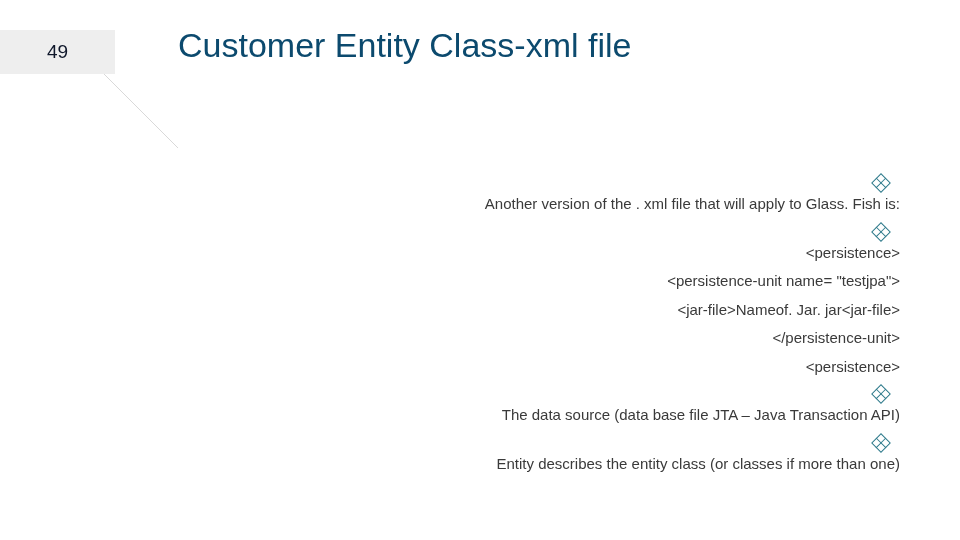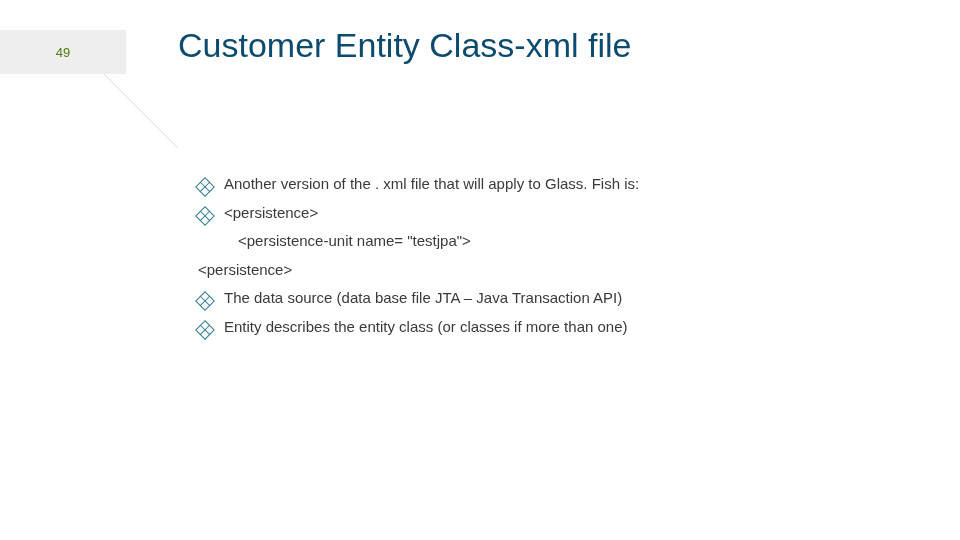--- a/index.html
+++ b/index.html
@@ -1,25 +1,25 @@
 <!DOCTYPE html>
 <html><head>
 <meta charset="utf-8">
 <style>
   * { margin: 0; padding: 0; box-sizing: border-box; }
   html, body { width: 960px; height: 540px; overflow: hidden; background: #fff; font-family: Arial, Helvetica, sans-serif; }
   .slide { position: relative; width: 960px; height: 540px; background: #fff; }
   .page-badge {
     position: absolute;
     top: 30px; left: 0;
-    width: 126px; height: 44px;
+    width: 115px; height: 44px;
     display: flex; align-items: center; justify-content: center;
     background: #eeeeee;
-    color: #4d7c0f;
-    font-size: 13px;
+    color: #0f172a;
+    font-size: 19px;
   }
   .title {
     position: absolute;
     top: 26px; left: 178px;
     font-size: 34px;
     font-weight: 400;
     color: #0c4a6e;
   }
   .accent-diag {
     position: absolute;
@@ -27,21 +27,21 @@
     width: 74px; height: 74px;
     overflow: visible;
   }
   .body {
     position: absolute;
     top: 170px; left: 198px; right: 60px;
     color: #3a3a3a;
     font-size: 15px;
     line-height: 1.9;
   }
-  .row { display: flex; align-items: center; }
+  .row { display: flex; align-items: flex-end; flex-direction: column; }
   .bullet-icon {
     width: 14px; height: 14px;
     flex: 0 0 14px;
     margin-right: 12px;
     margin-top: 6px;
     transform: rotate(45deg);
     border: 1.6px solid #2e7a8b;
     position: relative;
   }
   .bullet-icon::before, .bullet-icon::after {
@@ -78,20 +78,26 @@
     </div>
 
     <div class="row">
       <span class="bullet-icon"></span>
       <span>&lt;persistence&gt;</span>
     </div>
 
     <div class="row ind2">
       <span>&lt;persistence-unit name= "testjpa"&gt;</span>
     </div>
+    <div class="row ind1">
+      <span>&lt;jar-file&gt;Nameof. Jar. jar&lt;jar-file&gt;</span>
+    </div>
+    <div class="row ind0b">
+      <span>&lt;/persistence-unit&gt;</span>
+    </div>
     <div class="row">
       <span>&lt;persistence&gt;</span>
     </div>
 
     <div class="row">
       <span class="bullet-icon"></span>
       <span>The data source (data base file JTA – Java Transaction API)</span>
     </div>
 
     <div class="row">

